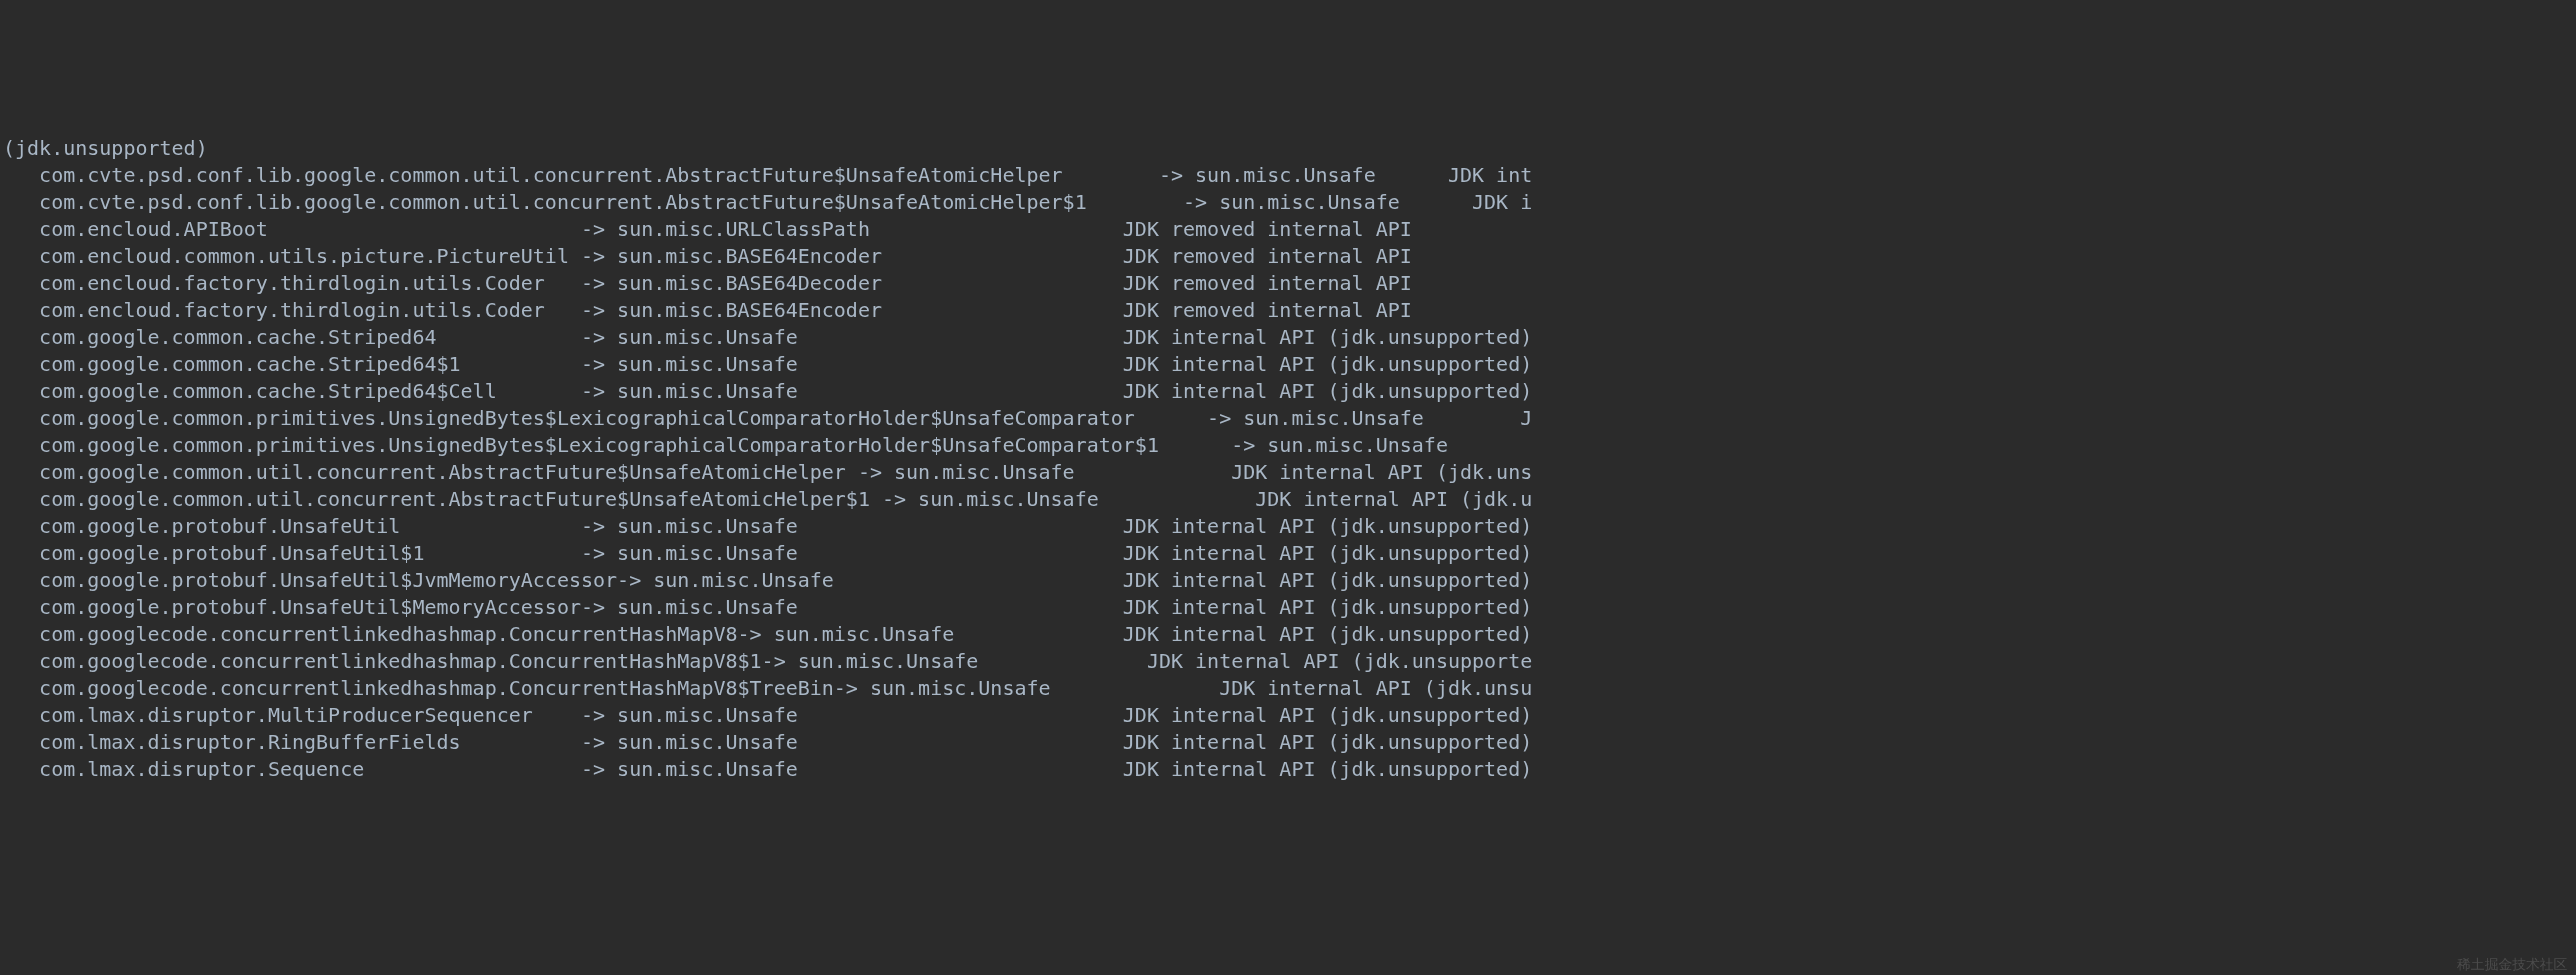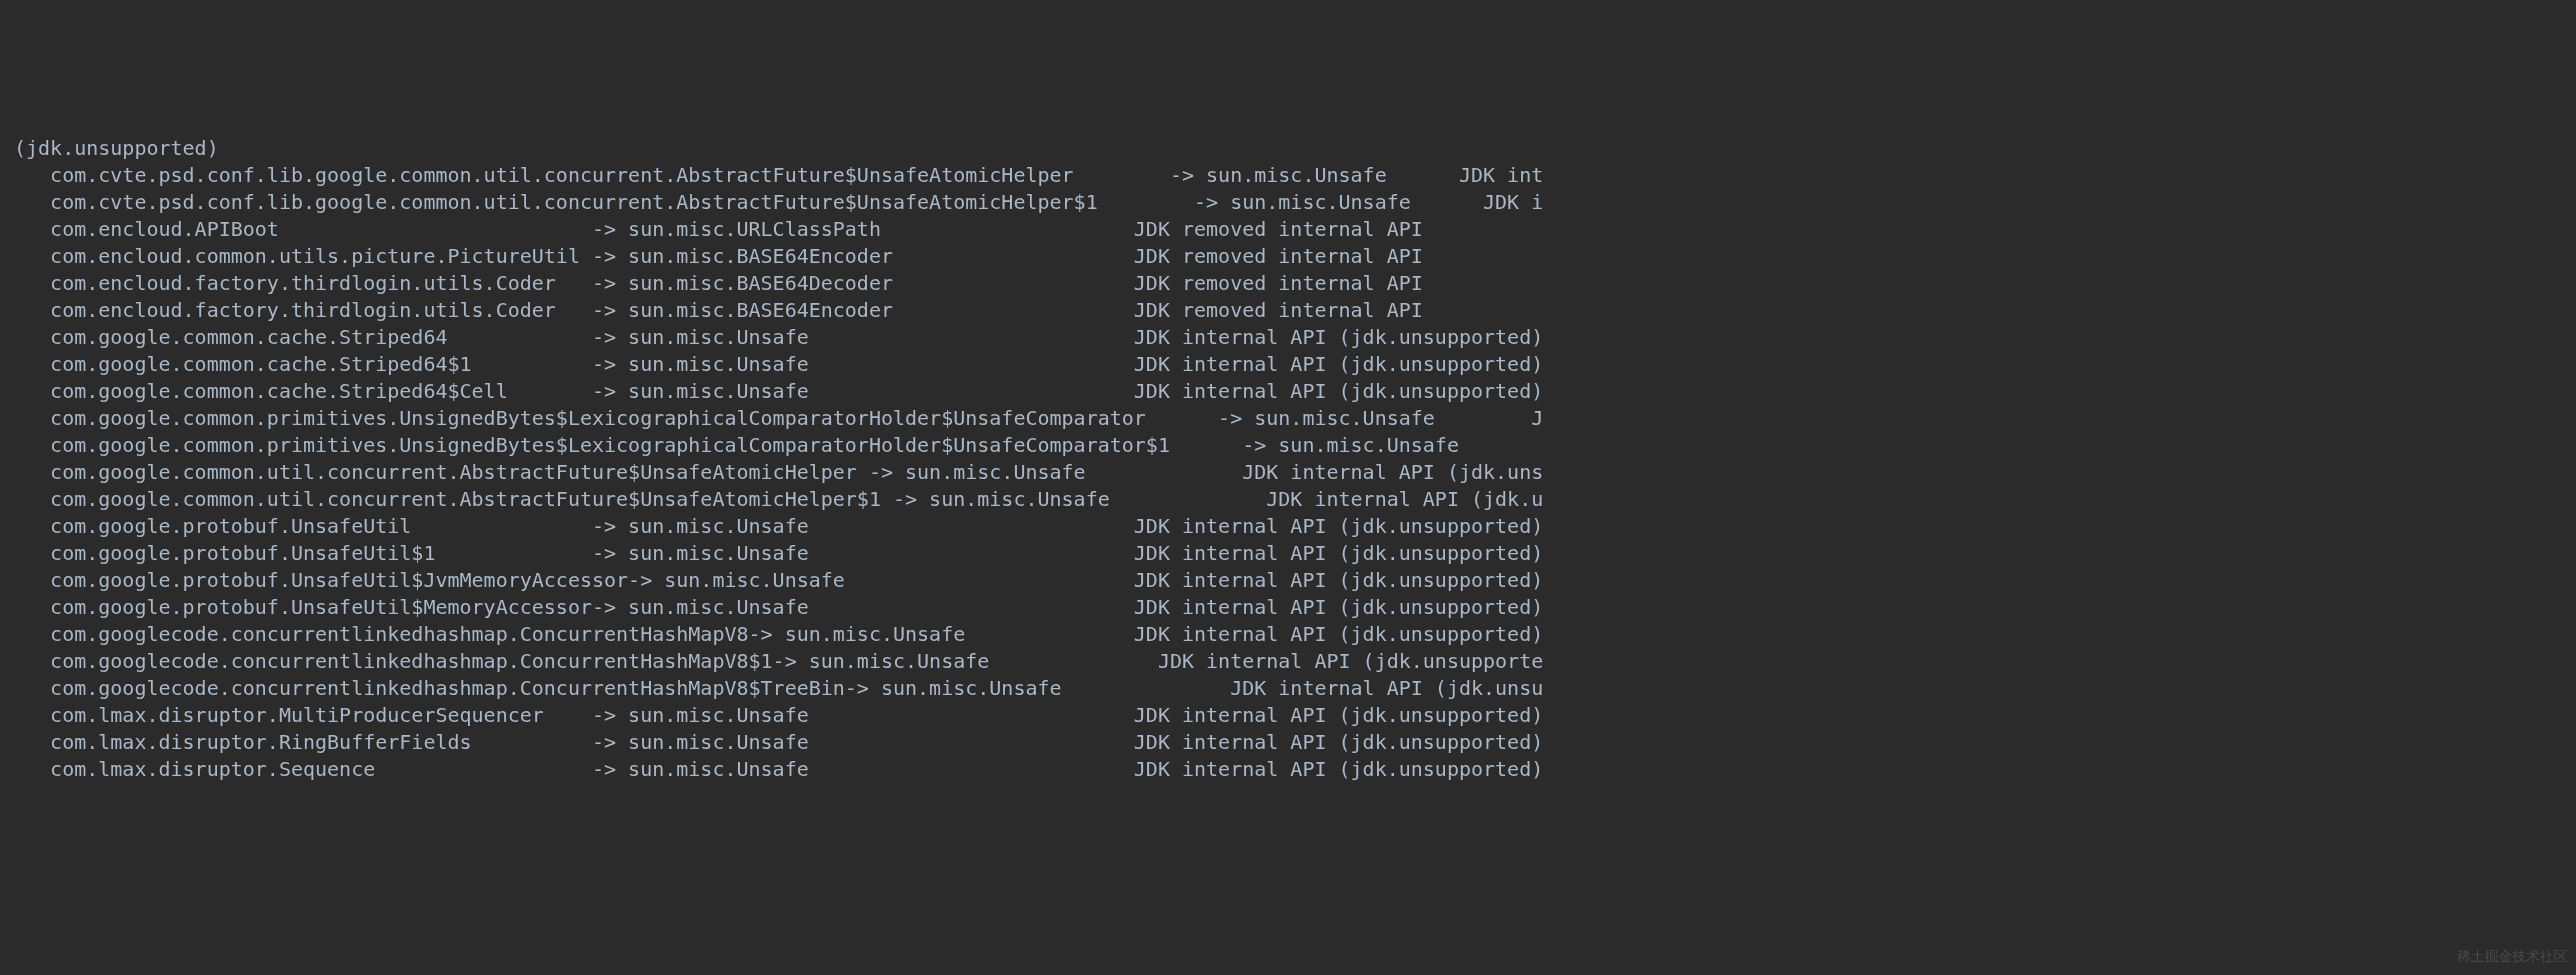--- a/index.html
+++ b/index.html
@@ -13,32 +13,32 @@
       font-family: 'Menlo', 'Monaco', 'Consolas', monospace;
       font-size: 20px;
       line-height: 1.35;
       padding: 0;
       white-space: pre;
       overflow: hidden;
       width: 2576px;
       height: 975px;
     }
     .terminal {
-      padding: 0 14px;
+      padding: 0 3px;
     }
     .line {
       display: block;
     }
     .watermark {
       position: absolute;
-      bottom: 7px;
+      bottom: 0;
       right: 8.6px;
       font-size: 13.8px;
       color: #6b6b6b;
-      font-family: Liberation Mono, monospace;
+      font-family: Liberation Serif, serif;
       opacity: 0.5;
       margin-top: 36px;
     }
   </style>
 </head>
 <body>
 
 
 
 <div class="terminal">

